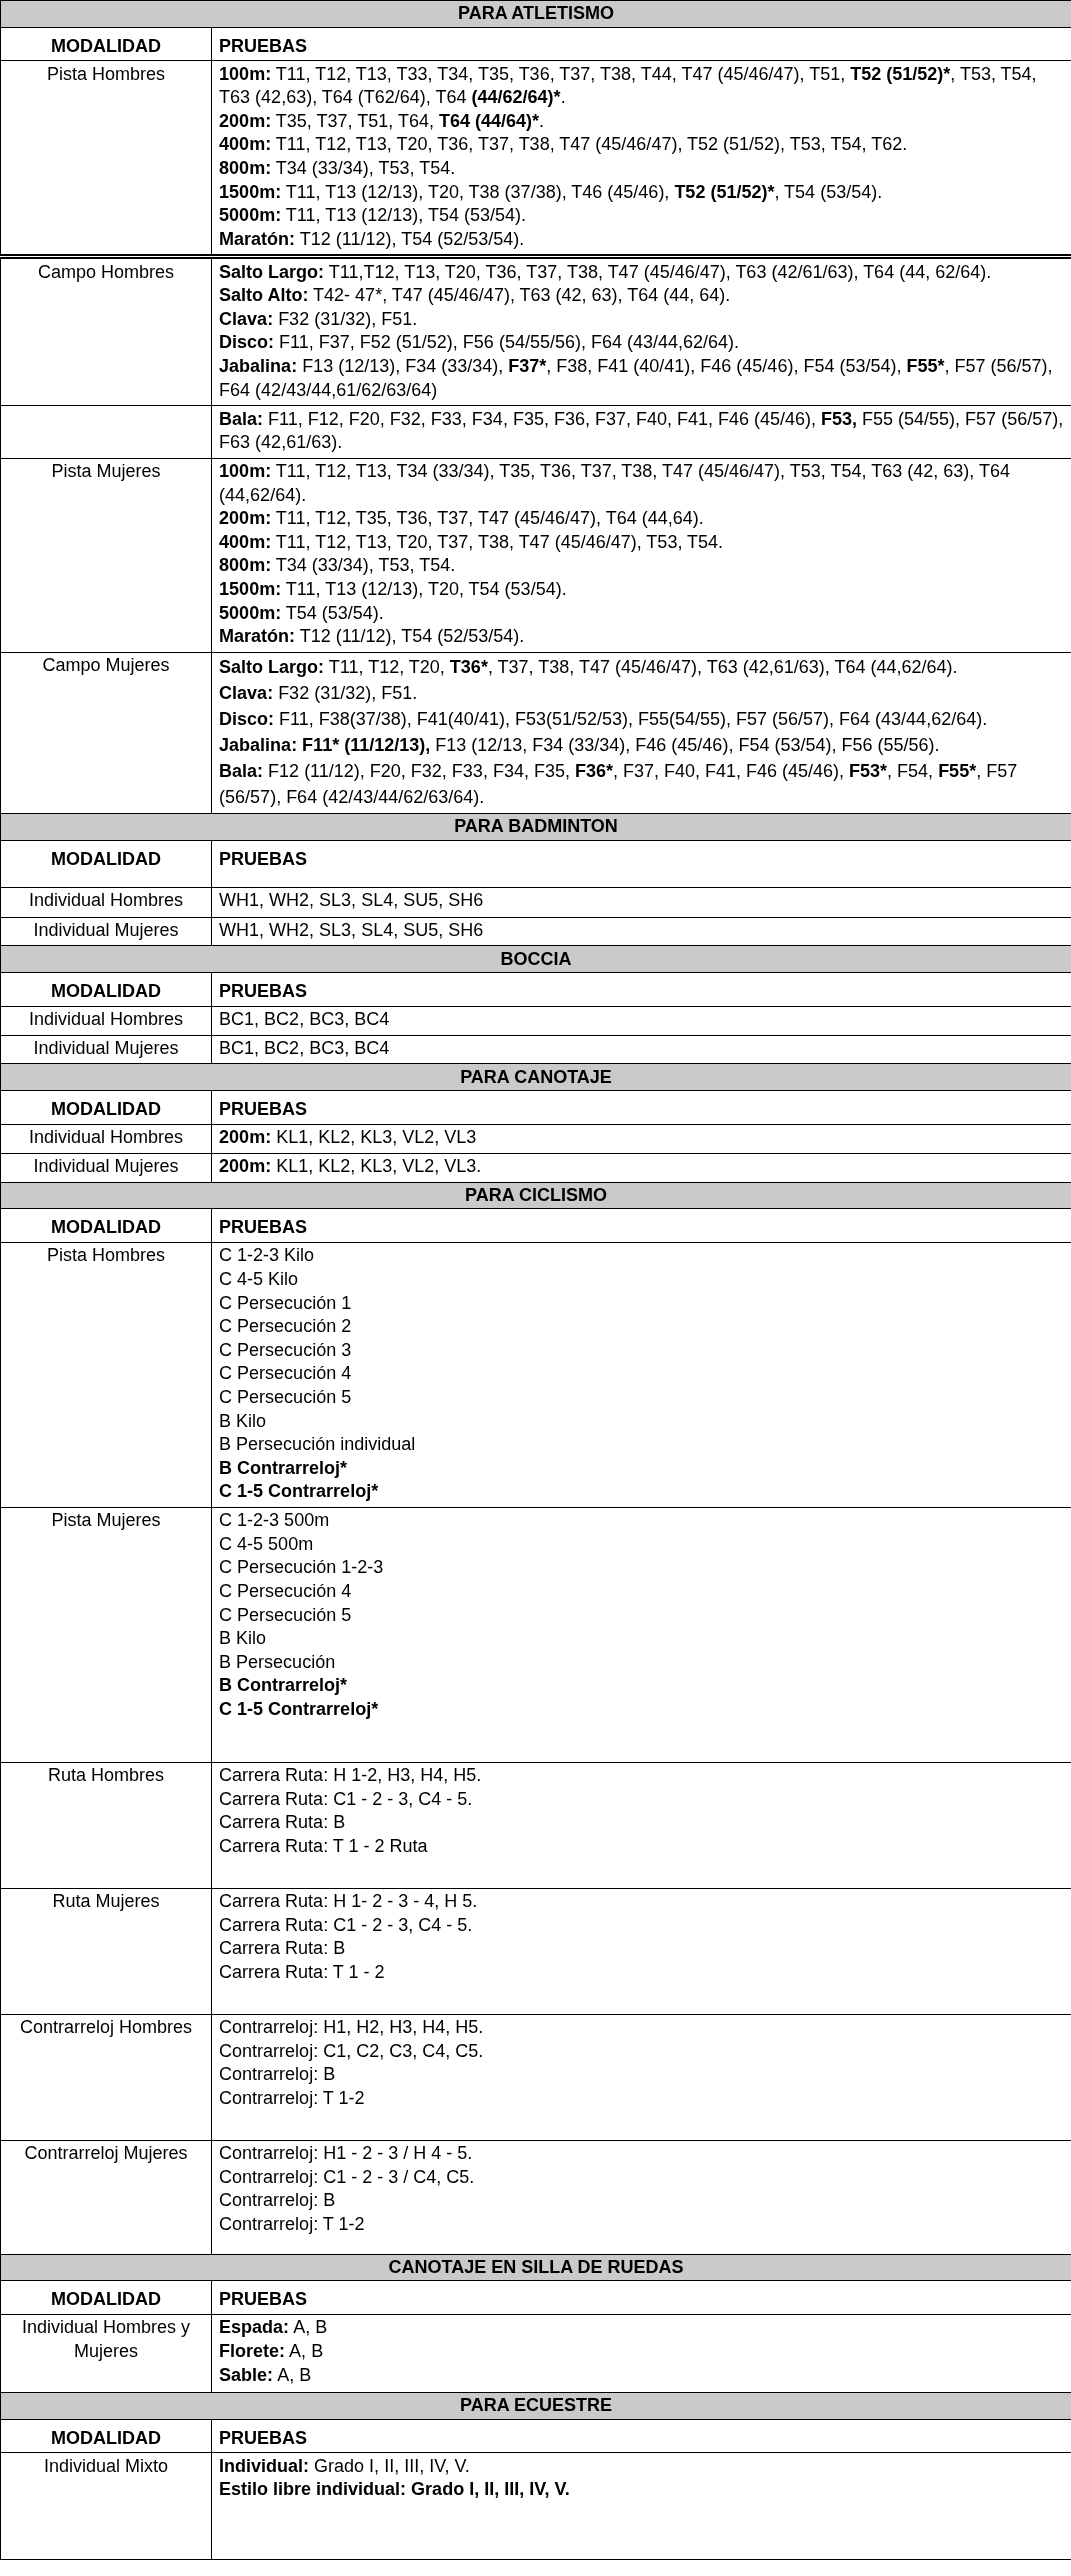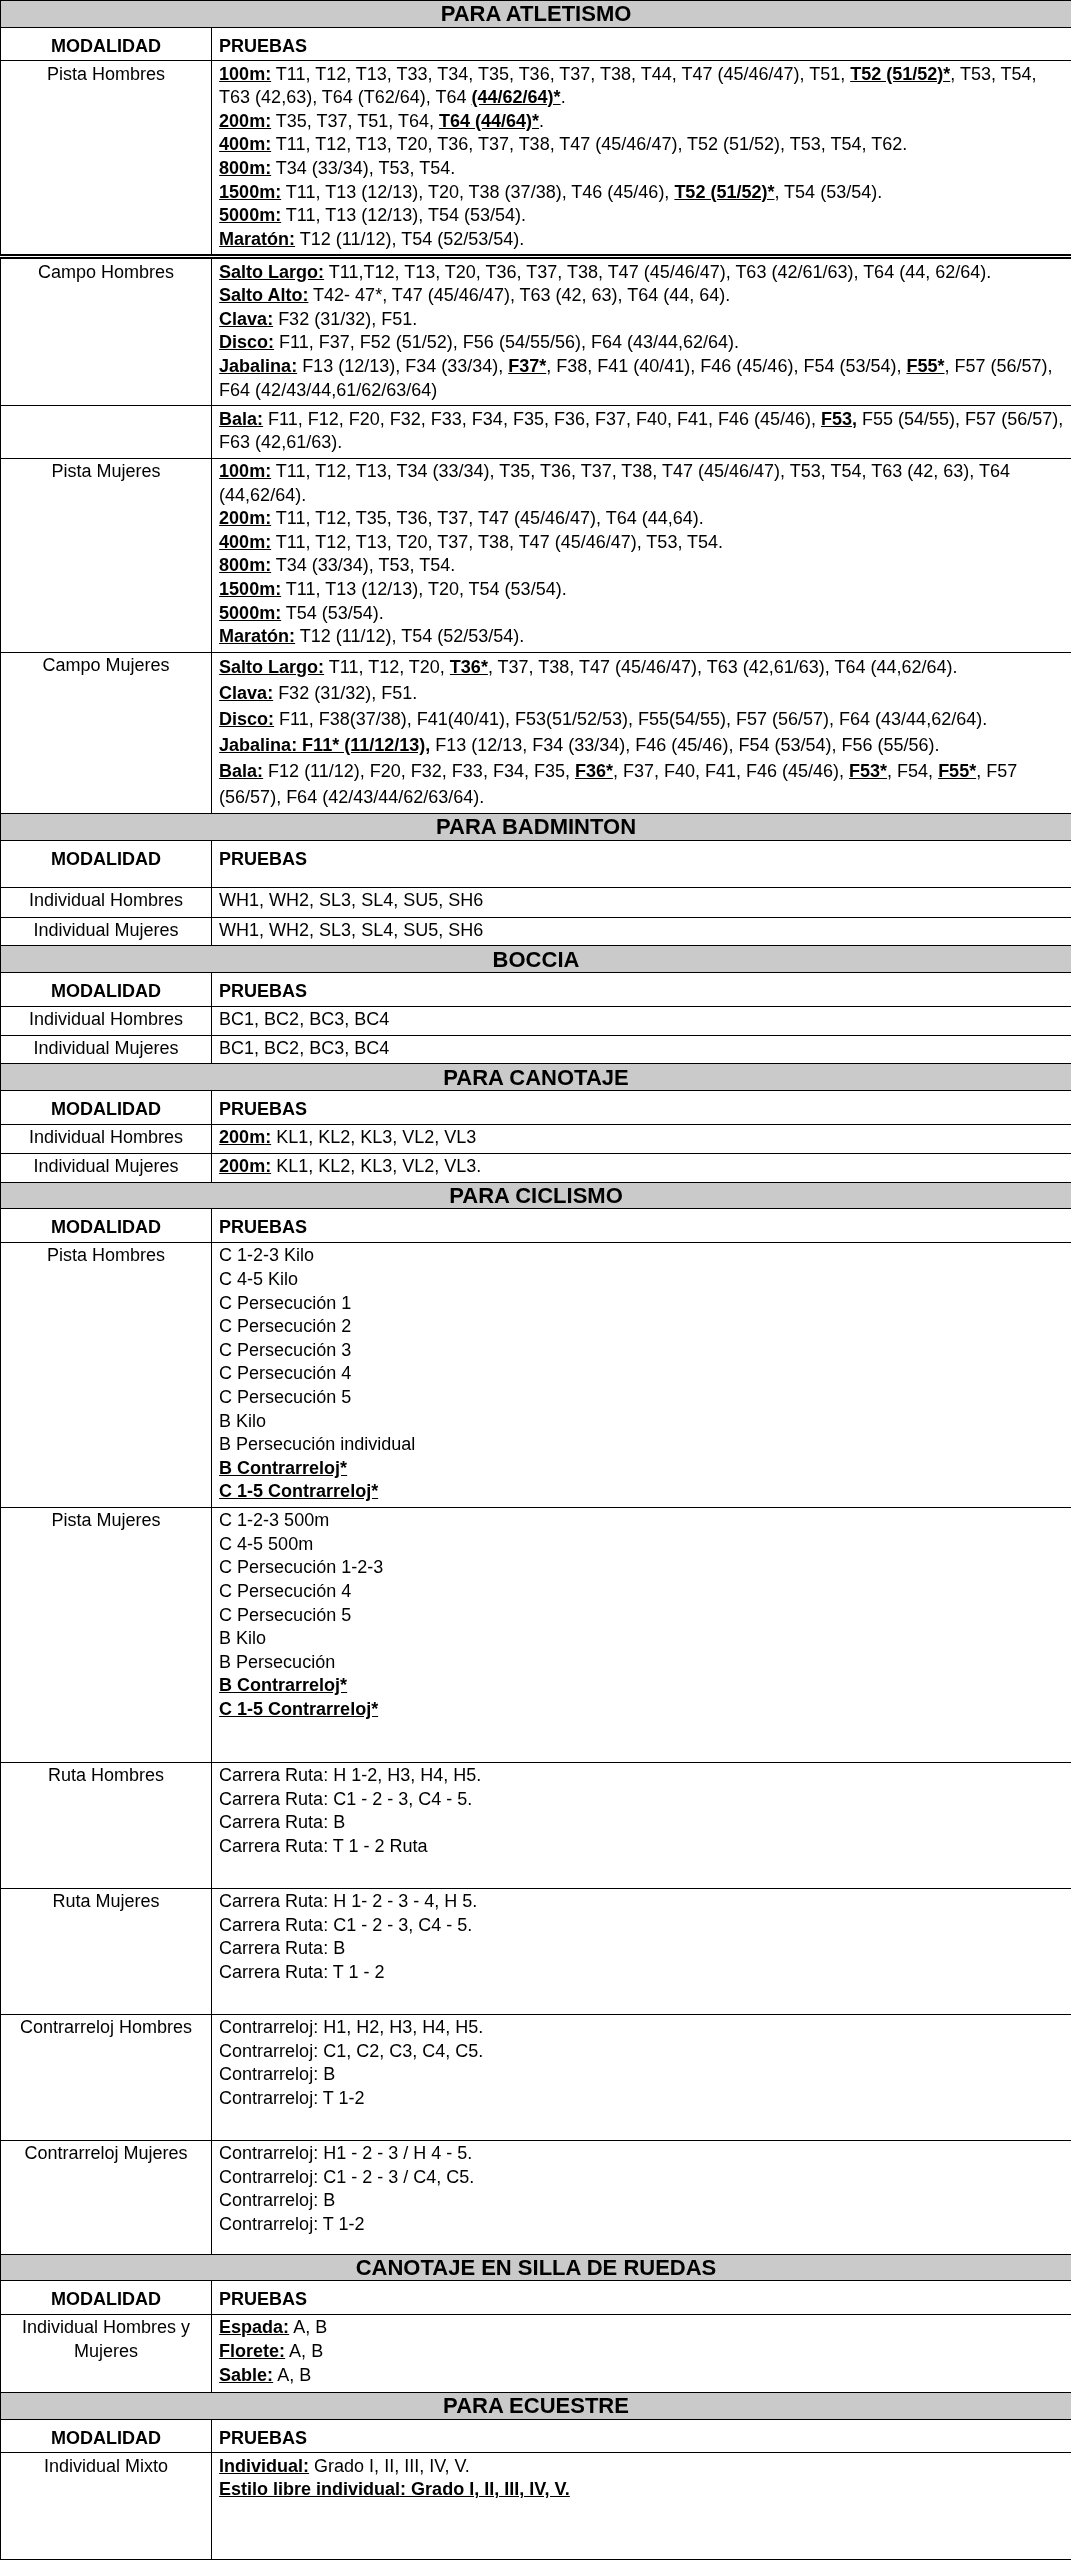--- a/index.html
+++ b/index.html
@@ -17,33 +17,33 @@
   col.c1 { width: 211px; }
   td {
     border: 1.4px solid #000;
     vertical-align: top;
     overflow: hidden;
   }
   td.section-title {
     background: #cacaca;
     text-align: center;
     font-weight: 700;
-    font-size: 22px;
+    font-size: 18px;
     line-height: 21.4px;
     padding: 2.1px 2.9px;
   }
   td.cell {
     font-size: 18px;
     line-height: 23.6px;
     padding: 1.4px 7.1px 2.9px 7.1px;
   }
   td.mod { text-align: center; padding-left: 2.9px; padding-right: 2.9px; }
   tr.head-row td { font-weight: 700; padding-top: 7px; padding-bottom: 2.1px; margin-left: 28px; }
   tr.sep-double td { border-top: 5px double #000; margin-top: 29px; }
-  span.b { font-weight: 700; text-decoration: underline; }
+  span.b { font-weight: 700; }
   .line { min-height: 7.1px; }
 </style>
 </head>
 <body>
 
 <table class="classification">
   <colgroup>
       <col class="c1">
       <col class="c2">
     </colgroup>

